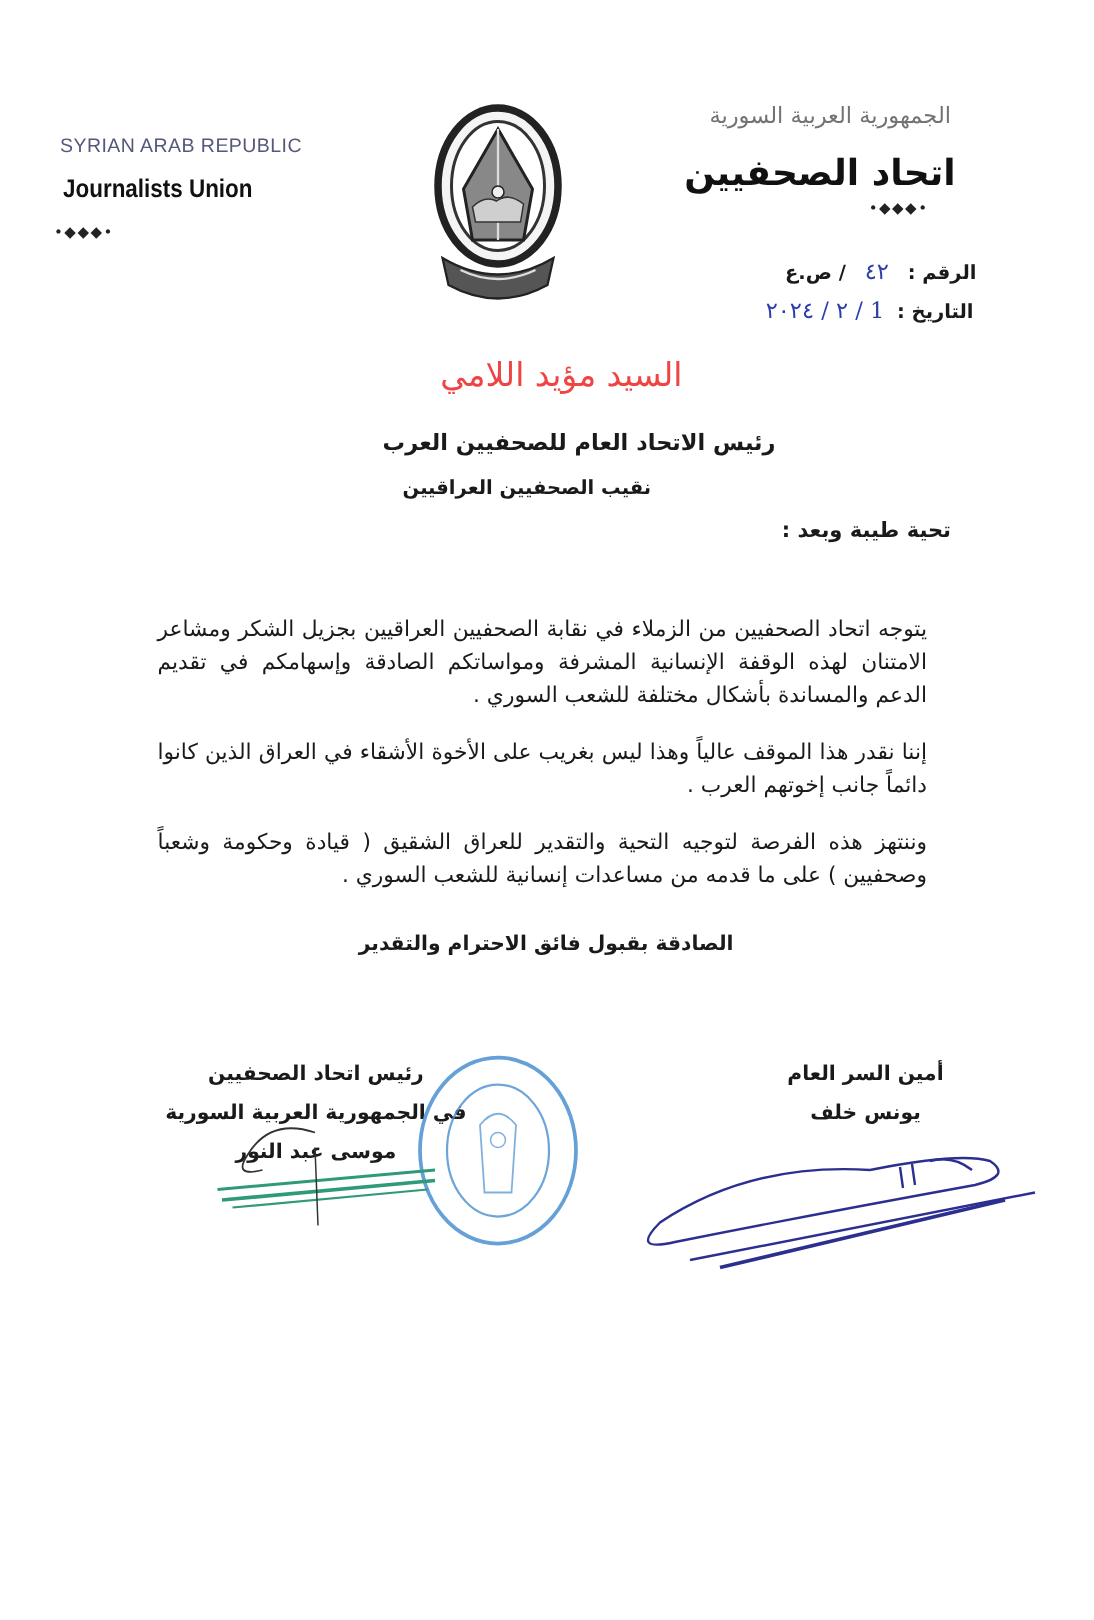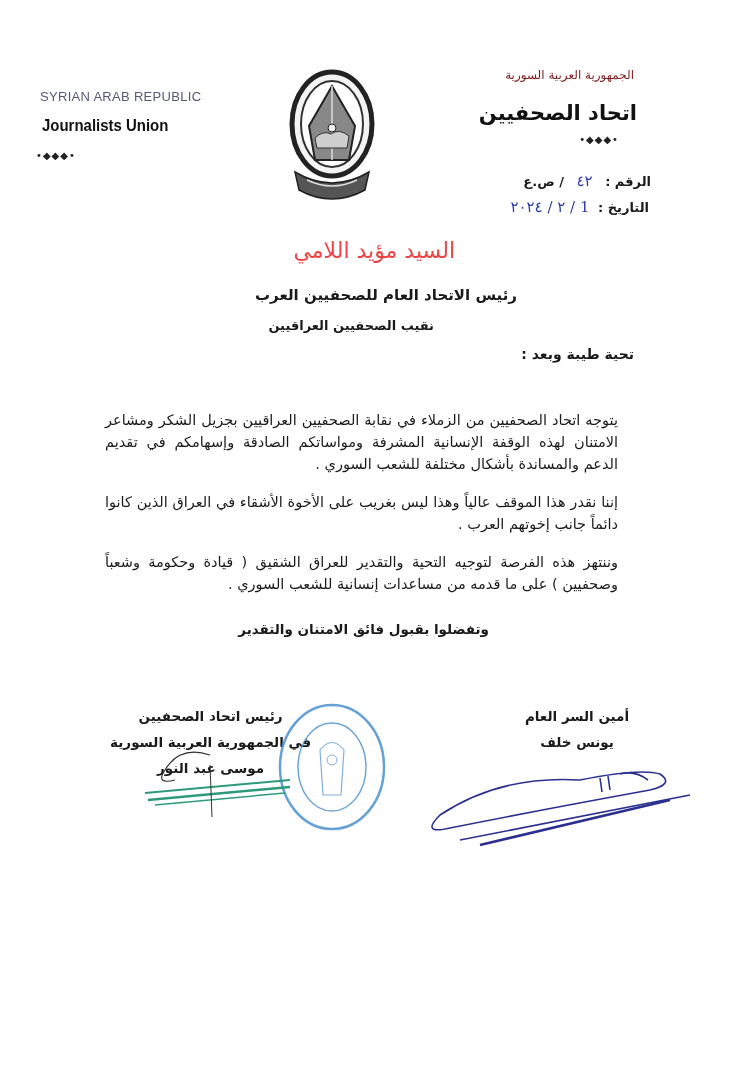--- a/index.html
+++ b/index.html
@@ -2,22 +2,22 @@
 <html><head>
   <meta charset="utf-8">
   <style>
     html, body { margin: 0; padding: 0; background: #ffffff; }
     body { width: 729px; height: 1080px; position: relative; overflow: hidden; font-family: "DejaVu Sans", sans-serif; color: #1a1a1a; }
     .abs { position: absolute; }
     .ar { direction: rtl; unicode-bidi: plaintext; }
     .en-republic { left: 40px; top: 89px; font-family: "Liberation Sans", sans-serif; font-size: 13px; color: #55587a; letter-spacing: 0.3px; }
     .en-union { left: 42px; top: 116px; font-family: "Liberation Sans", sans-serif; font-size: 17px; font-weight: bold; color: #111; transform: scaleX(0.88); transform-origin: left; }
     .en-dots { left: 36px; top: 150px; font-size: 10px; letter-spacing: 1px; color: #222; }
-    .ar-republic { right: 95px; top: 68px; font-family: "DejaVu Serif", serif; font-size: 12px; color: #7f1d1d; }
-    .ar-union { right: 92px; top: 101px; font-size: 21px; font-weight: bold; color: #111; }
+    .ar-republic { right: 95px; top: 68px; font-family: "DejaVu Serif", serif; font-size: 15px; color: #737373; }
+    .ar-union { right: 92px; top: 101px; font-size: 24px; font-weight: bold; color: #111; }
     .ar-dots { right: 110px; top: 134px; font-size: 10px; letter-spacing: 1px; color: #222; }
     .ref { right: 78px; top: 172px; font-size: 13px; font-weight: bold; }
     .ref .hand { font-family: "DejaVu Serif", serif; color: #2d3ea8; font-weight: normal; font-size: 15px; margin: 0 8px; }
     .date { right: 80px; top: 198px; font-size: 13px; font-weight: bold; }
     .date .hand { font-family: "DejaVu Serif", serif; color: #2d3ea8; font-weight: normal; font-size: 15px; margin: 0 4px; }
     .emblem { left: 287px; top: 68px; width: 90px; height: 140px; }
     .addressee { right: 274px; top: 238px; font-size: 22px; font-weight: normal; color: #ef4444; }
     .title1 { right: 212px; top: 286px; font-size: 15px; font-weight: bold; }
     .title2 { right: 295px; top: 318px; font-size: 13px; font-weight: bold; }
     .greeting { right: 95px; top: 346px; font-size: 14px; font-weight: bold; }
@@ -69,21 +69,21 @@
 <div class="abs ar title2">نقيب الصحفيين العراقيين</div>
 
 <div class="abs ar greeting">تحية طيبة وبعد :</div>
 
 <div class="abs ar body-text">
   <p>يتوجه اتحاد الصحفيين من الزملاء في نقابة الصحفيين العراقيين بجزيل الشكر ومشاعر الامتنان لهذه الوقفة الإنسانية المشرفة ومواساتكم الصادقة وإسهامكم في تقديم الدعم والمساندة بأشكال مختلفة للشعب السوري .</p>
   <p>إننا نقدر هذا الموقف عالياً وهذا ليس بغريب على الأخوة الأشقاء في العراق الذين كانوا دائماً جانب إخوتهم العرب .</p>
   <p>وننتهز هذه الفرصة لتوجيه التحية والتقدير للعراق الشقيق ( قيادة وحكومة وشعباً وصحفيين ) على ما قدمه من مساعدات إنسانية للشعب السوري .</p>
 </div>
 
-<div class="abs ar closing">وتفضلوا بقبول فائق الامتنان والتقدير</div>
+<div class="abs ar closing">الصادقة بقبول فائق الاحترام والتقدير</div>
 
 <div class="abs ar sig-right">
   <div>أمين السر العام</div>
   <div>يونس خلف</div>
 </div>
 <div class="abs sign-right">
   <svg width="290" height="90" viewBox="0 0 290 90">
     <path d="M160 20 Q80 15 20 55 Q0 75 30 68 Q120 50 230 30 Q255 24 240 14 Q220 8 160 20" fill="none" stroke="#2b2f8f" stroke-width="1.6"></path>
     <path d="M40 80 L270 35" stroke="#2b2f8f" stroke-width="1.6"></path>
     <path d="M60 85 L250 40" stroke="#2b2f8f" stroke-width="2.5"></path>

